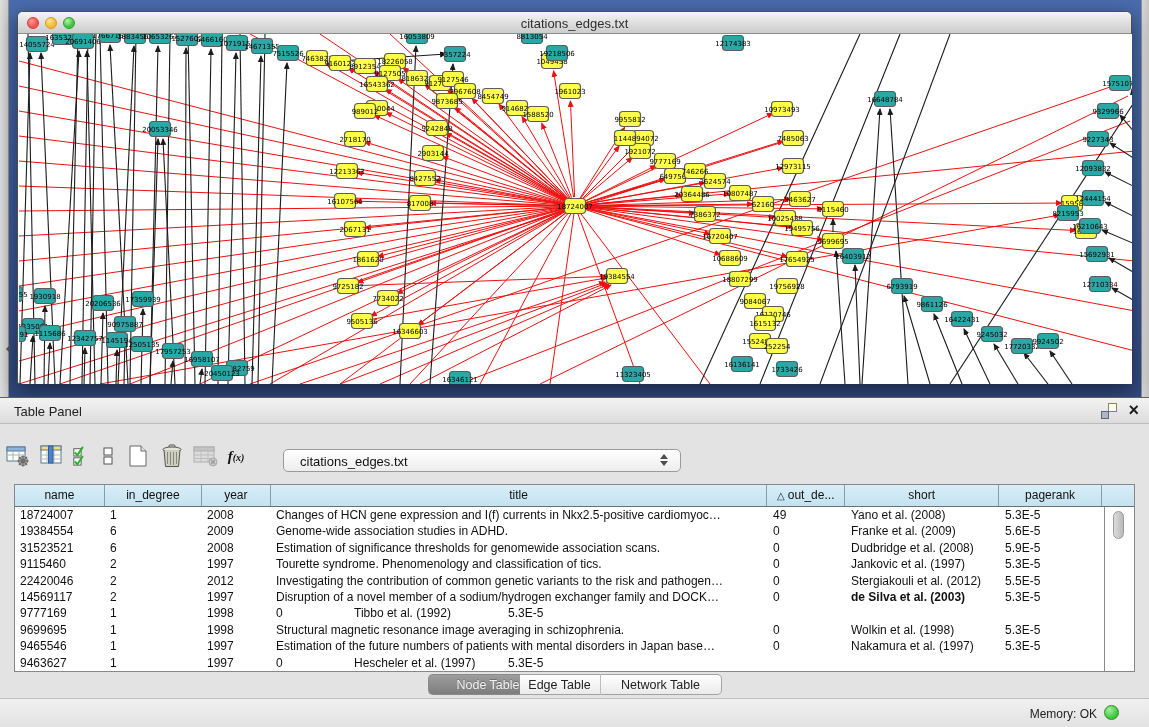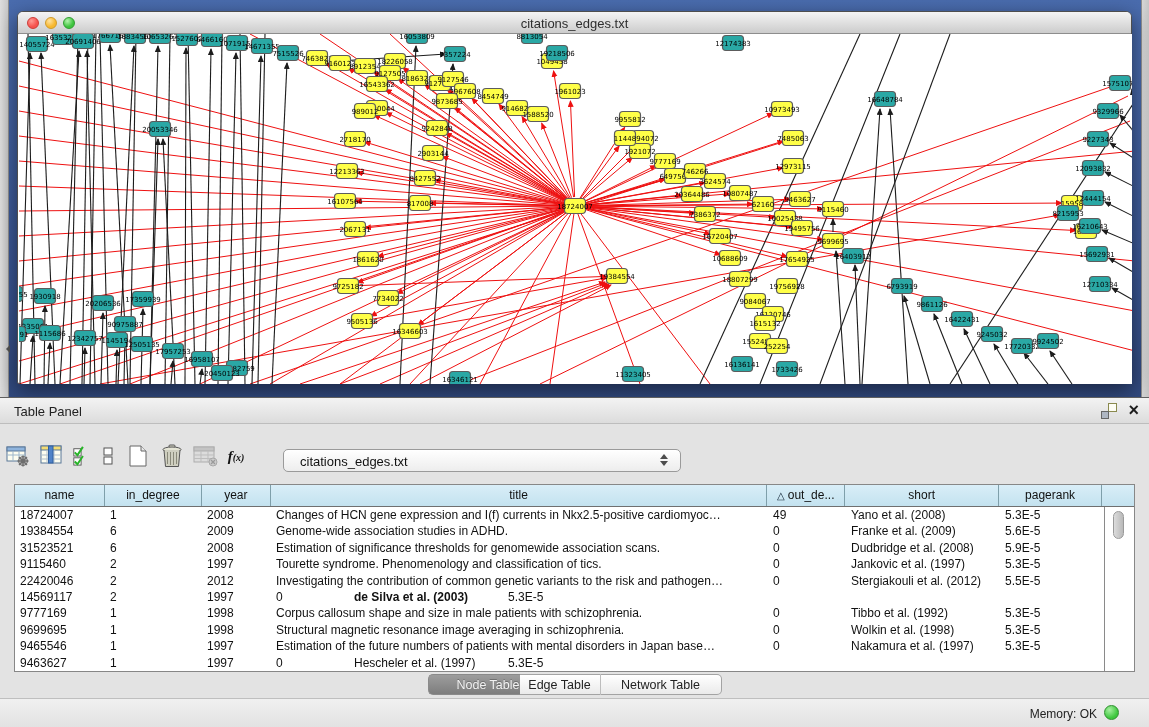--- a/index.html
+++ b/index.html
@@ -883,29 +883,29 @@
           <div class="td" style="width: 69px;">2012</div>
           <div class="td" style="width: 497px;">Investigating the contribution of common genetic variants to the risk and pathogen…</div>
           <div class="td" style="width: 78px;">0</div>
           <div class="td" style="width: 154px;">Stergiakouli et al. (2012)</div>
           <div class="td" style="width: 103px;">5.5E-5</div>
         </div>
         <div class="tr">
           <div class="td" style="width: 90px;">14569117</div>
           <div class="td" style="width: 97px;">2</div>
           <div class="td" style="width: 69px;">1997</div>
+          <div class="td" style="width: 497px;">Disruption of a novel member of a sodium/hydrogen exchanger family and DOCK…</div>
           <div class="td" style="width: 78px;">0</div>
           <div class="td" style="width: 154px; font-weight: bold;">de Silva et al. (2003)</div>
           <div class="td" style="width: 103px;">5.3E-5</div>
         </div>
         <div class="tr">
           <div class="td" style="width: 90px;">9777169</div>
           <div class="td" style="width: 97px;">1</div>
           <div class="td" style="width: 69px;">1998</div>
-          <div class="td" style="width: 497px;">Corpus callosum shape and size in male patients with schizophrenia.</div>
           <div class="td" style="width: 78px;">0</div>
           <div class="td" style="width: 154px;">Tibbo et al. (1992)</div>
           <div class="td" style="width: 103px;">5.3E-5</div>
         </div>
         <div class="tr">
           <div class="td" style="width: 90px;">9699695</div>
           <div class="td" style="width: 97px;">1</div>
           <div class="td" style="width: 69px;">1998</div>
           <div class="td" style="width: 497px;">Structural magnetic resonance image averaging in schizophrenia.</div>
           <div class="td" style="width: 78px;">0</div>

